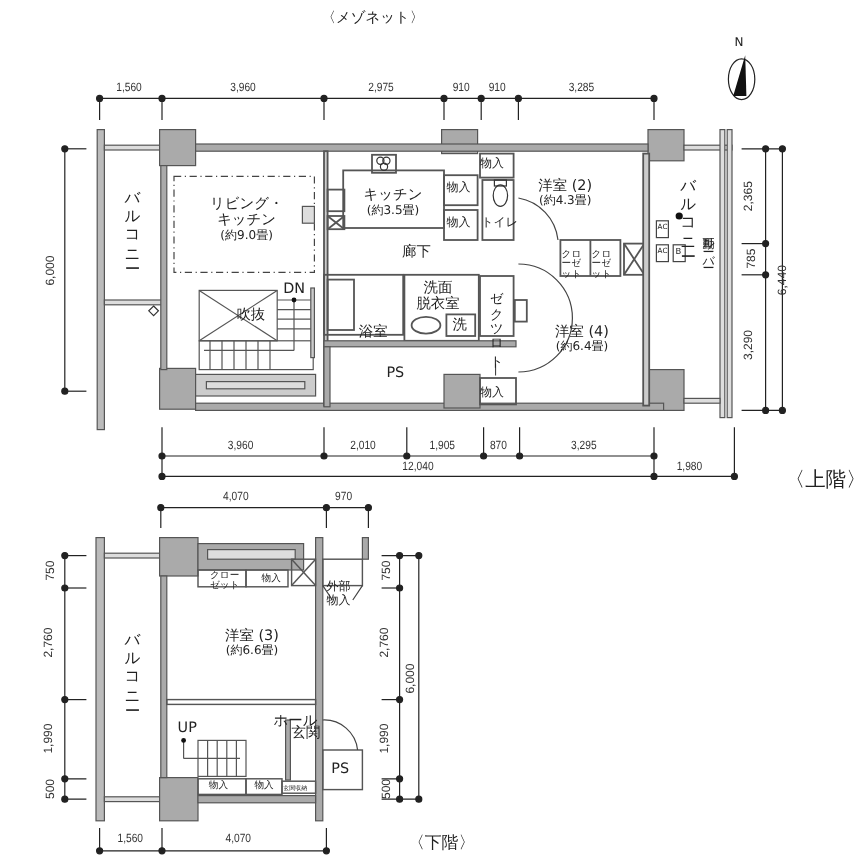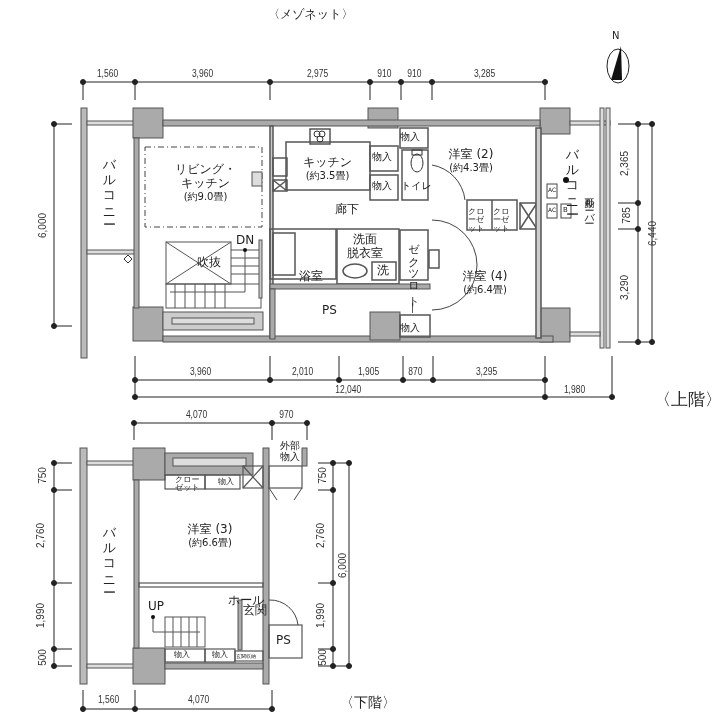--- a/index.html
+++ b/index.html
@@ -383,20 +383,20 @@
 <div class="abs vdim" style="left:330px;top:560px;">6,000</div>
 <div class="abs title" style="left:340px;top:694px;font-size:14px;">〈下階〉</div>
 
 <div class="abs vtext" style="left:100px;top:518px;">バルコニー</div>
 <div class="abs lbl" style="left:175px;top:523px;width:70px;">
   <div>洋室 (3)</div>
   <div class="sm">(約6.6畳)</div>
 </div>
 <div class="abs xs" style="left:175px;top:476px;width:30px;">クローゼット</div>
 <div class="abs xs" style="left:218px;top:478px;">物入</div>
-<div class="abs sm" style="left:272px;top:440px;width:28px;line-height:1.1;text-align:right;">外部物入</div>
+<div class="abs sm" style="left:272px;top:484px;width:28px;line-height:1.1;text-align:left;">外部物入</div>
 <div class="abs lbl" style="left:182px;top:594px;margin-left:46px;">ホール</div>
 <div class="abs lbl" style="left:148px;top:600px;">UP</div>
 <div class="abs lbl" style="left:243px;top:604px;">玄関</div>
 <div class="abs lbl" style="left:276px;top:634px;">PS</div>
 <div class="abs xs" style="left:174px;top:651px;">物入</div>
 <div class="abs xs" style="left:212px;top:651px;">物入</div>
 <div class="abs" style="left:236px;top:653px;font-size:5px;">玄関収納</div>
 
 </body></html>

